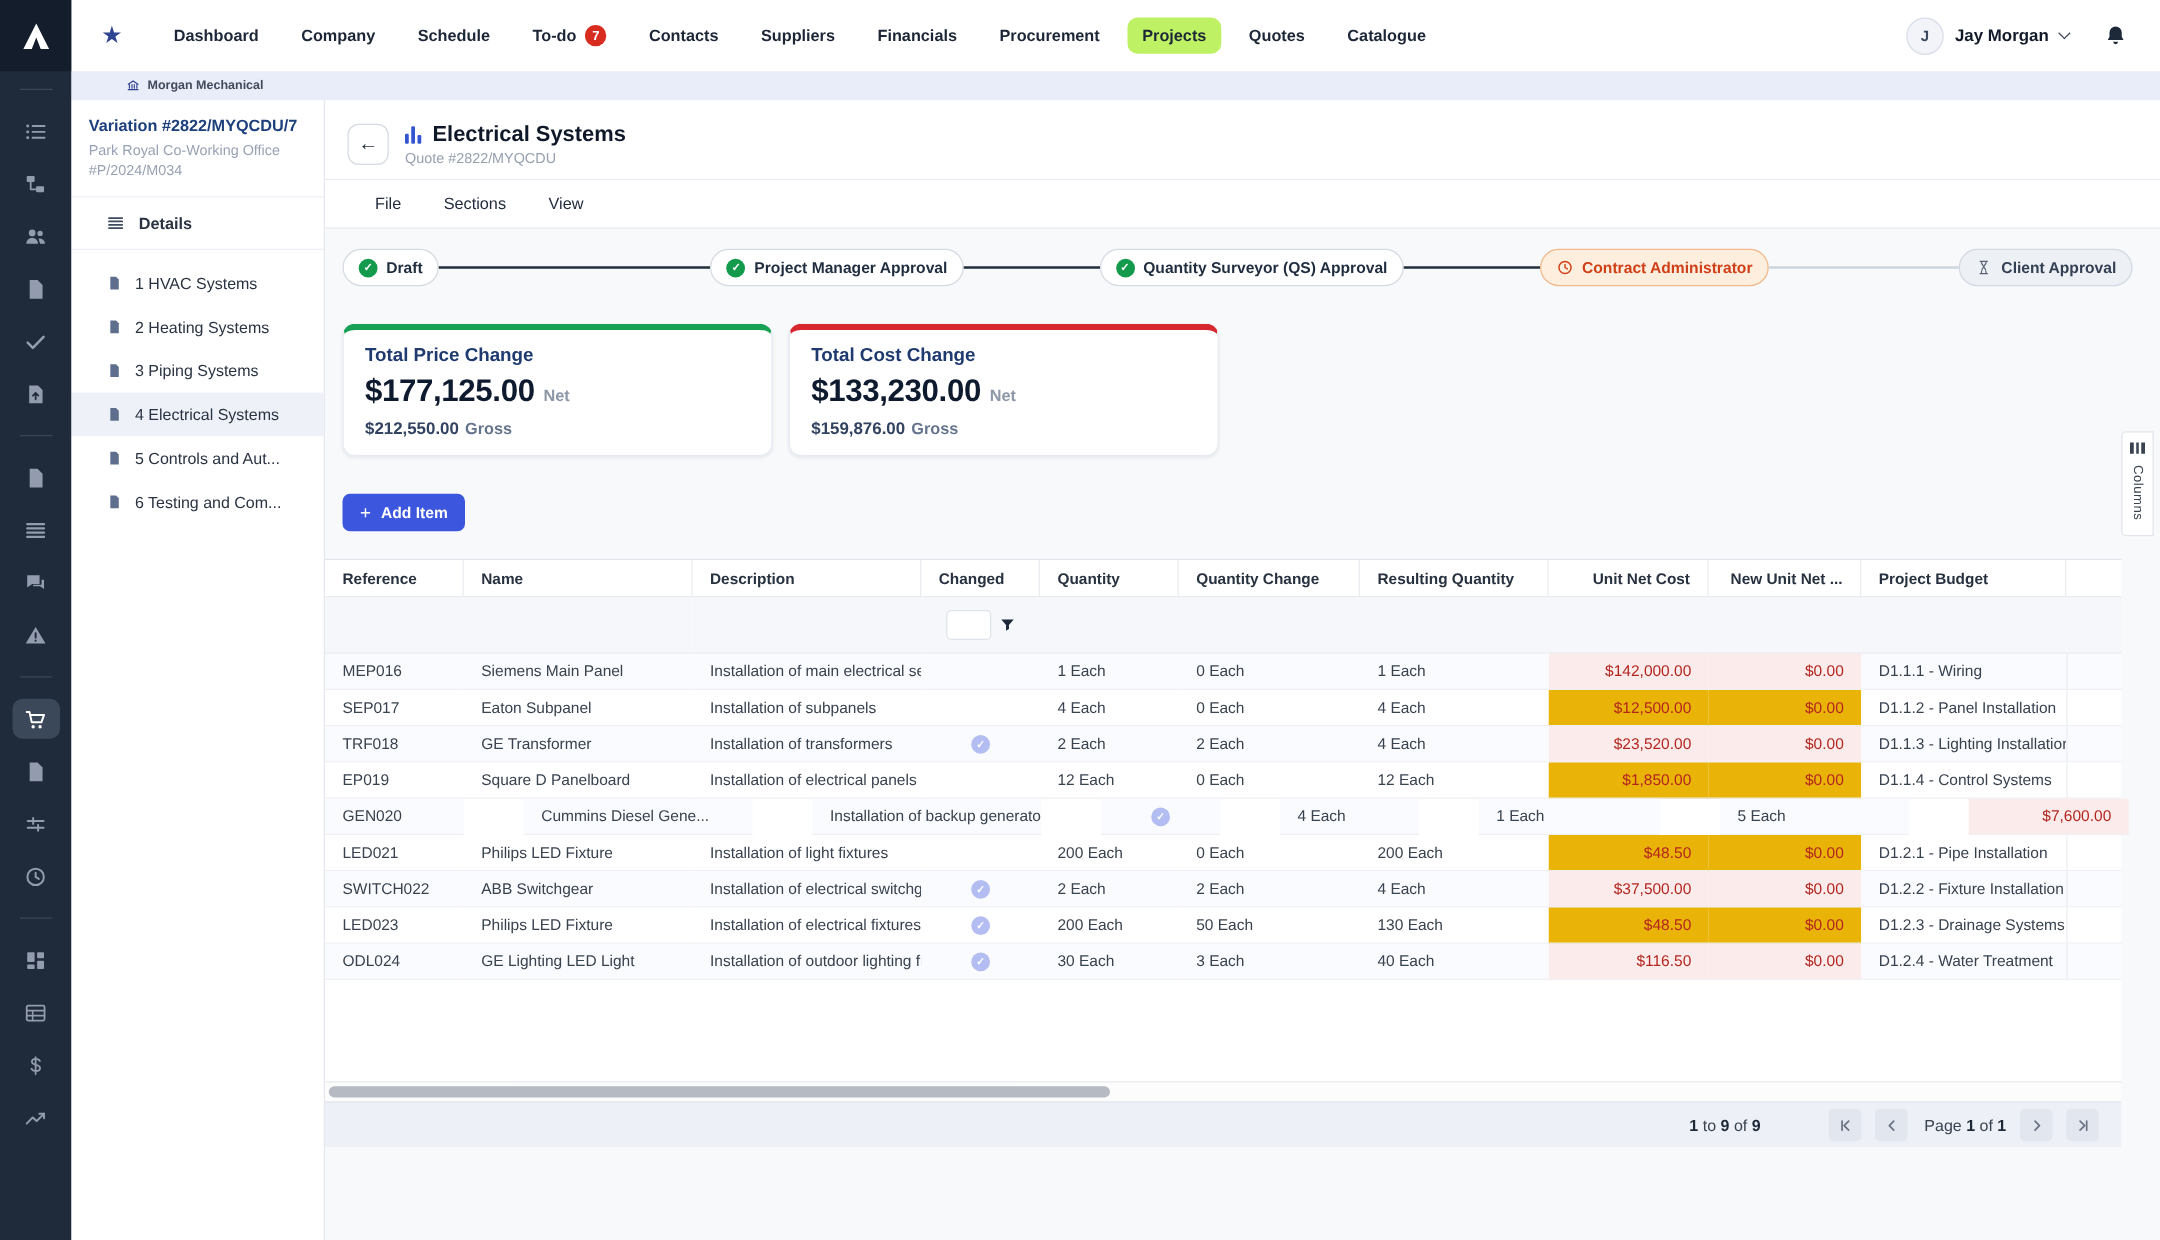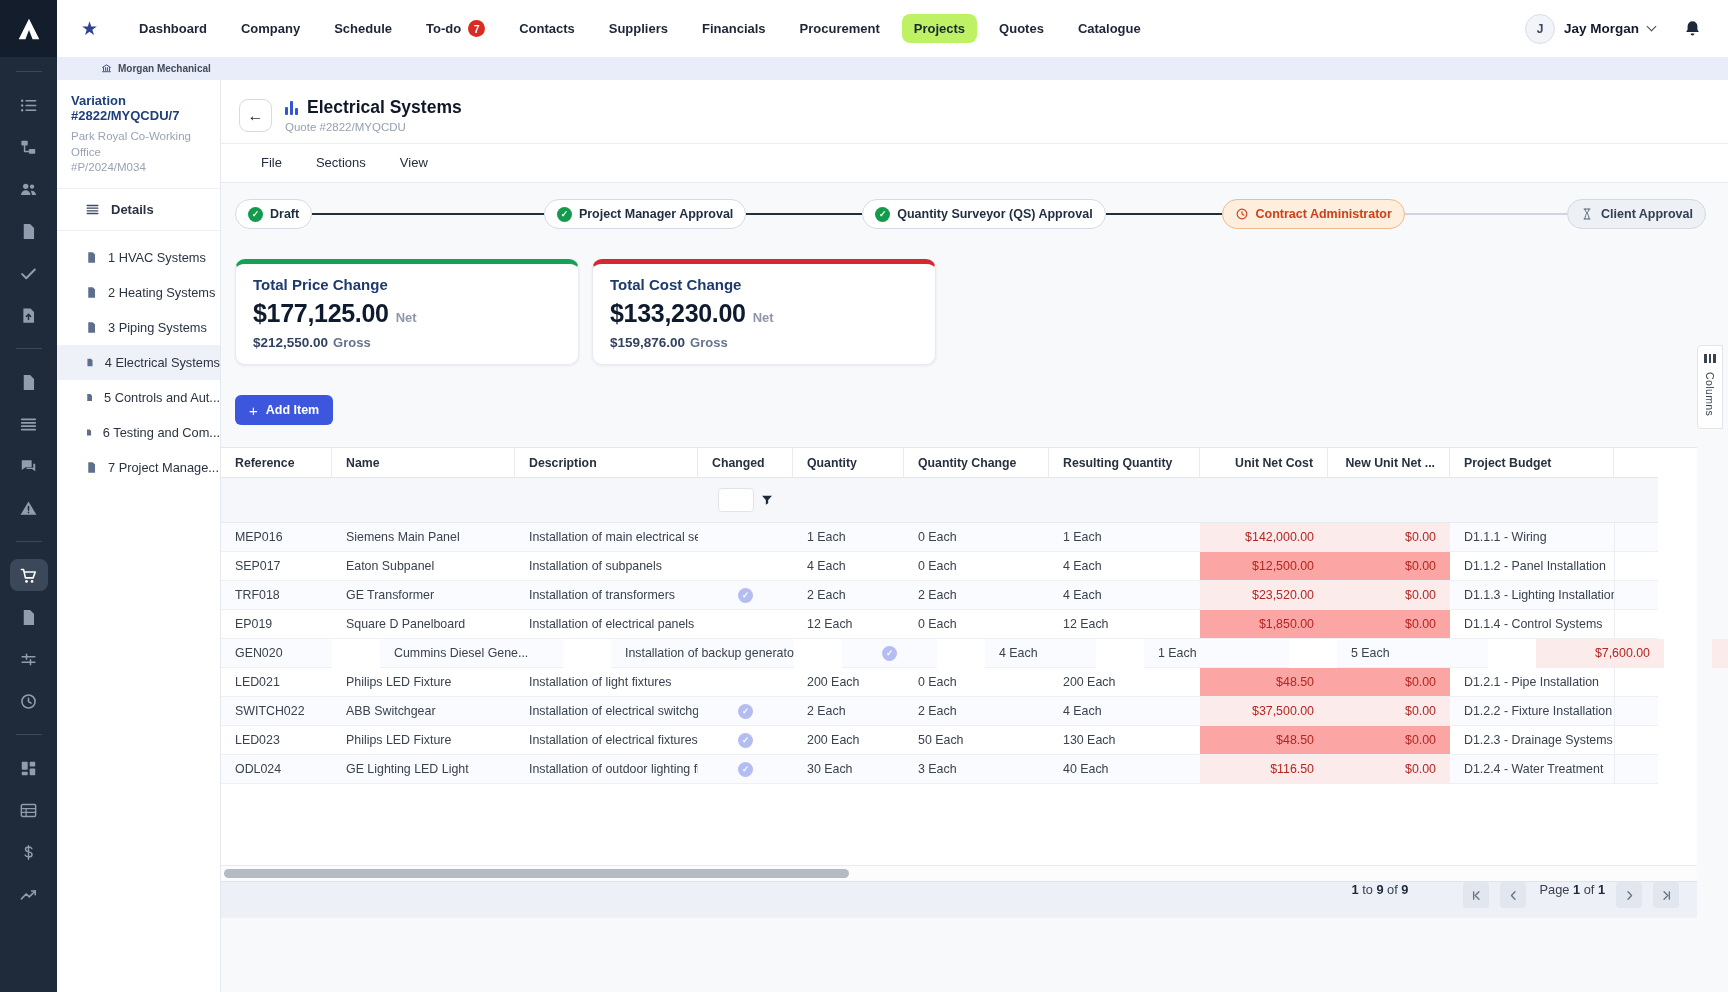--- a/index.html
+++ b/index.html
@@ -32,21 +32,21 @@
   .bell{margin-left:28px;width:19px;height:19px;color:#1d2939;cursor:pointer}
 
   
   .breadcrumb{margin-left:57px;height:23px;background:#e9ecf9;display:flex;align-items:center;gap:6px;padding-left:44px;font-size:10px;font-weight:600;color:#414b5c}
   .breadcrumb .ic{width:11px;height:11px;color:#2f4491}
 
   
   .app{margin-left:57px;display:flex;height:912px}
 
   
-  .subsidebar{width:164px;background:#fff;border-right:1px solid #e5e8ef;padding-top:13px;flex-shrink:0}
+  .subsidebar{width:203px;background:#fff;border-right:1px solid #e5e8ef;padding-top:13px;flex-shrink:0}
   .var-block{padding:0 14px 12px}
   .var-title{font-size:13px;font-weight:700;color:#1d3f7c;margin-bottom:6px;cursor:pointer}
   .var-sub{font-size:11.5px;color:#99a2b4;line-height:1.35}
   .sb-div{height:1px;background:#eef0f5}
   .details-row{height:42px;display:flex;align-items:center;gap:11px;padding-left:28px;font-size:13px;font-weight:600;color:#2a3342;border-bottom:1px solid #eef0f5;cursor:pointer}
   .details-row .ic{width:15px;height:15px;color:#3d4a60}
   .systems{padding-top:9px}
   .sys-item{height:35px;display:flex;align-items:center;gap:10px;padding-left:28px;font-size:12.8px;font-weight:500;color:#2a3342;cursor:pointer;white-space:nowrap}
   .sys-item.sel{background:#eef1f8}
   .sys-item .ic{width:13px;height:15px;color:#5d6f8c}
@@ -99,31 +99,31 @@
   .table-zone{margin-right:31px;background:#fff;border-top:1px solid #e3e6ec}
   .trow{display:grid}
   .th{height:30px;display:flex;align-items:center;padding:0 14px;font-size:12.3px;font-weight:700;color:#27313f;border-right:1px solid #e9ebf0;border-bottom:1px solid #e3e6ec;overflow:hidden;white-space:nowrap;cursor:pointer}
   .th.right{justify-content:flex-end}
   .th:last-child{border-right:none}
   .fc{height:45px;background:#f6f7fa;border-bottom:1px solid #e7eaef;display:flex;align-items:center;justify-content:center;gap:6px}
   .filter-input{width:36px;height:24px;border:1px solid #dfe3ea;border-radius:4px;background:#fff;outline:none;font-family:inherit}
   .funnel{width:14px;height:14px;color:#1d2939;cursor:pointer}
   .td{height:29px;display:flex;align-items:center;padding:0 14px;font-size:12.4px;color:#39424f;overflow:hidden;white-space:nowrap;border-bottom:1px solid #eef0f4;background:#fff}
   .drow.alt .td{background:#fafbfe}
-  .td.money{background:#fca5a5;color:#b32620;justify-content:flex-end}
+  .td.money{background:#eab308;color:#b32620;justify-content:flex-end}
   .drow.alt .td.money{background:#fcebeb}
   .td.center{justify-content:center}
   .td.spacer{border-left:1px solid #eceef3}
   .changed-chk{width:15px;height:15px;border-radius:50%;background:#b4bdf1;color:#fff;font-size:8.5px;display:flex;align-items:center;justify-content:center;font-weight:700}
   .table-empty{height:81px;background:#fff}
   .hscroll{height:16px;background:#fcfcfd;border-top:1px solid #e8eaee;position:relative}
   .hthumb{position:absolute;left:3px;top:3px;width:625px;height:9px;border-radius:5px;background:#b6bac2;cursor:pointer}
 
   
-  .pagination{height:37px;background:#edf0f6;border-top:1px solid #dfe3ea;display:flex;justify-content:flex-end;padding-right:18px;font-size:12.8px;color:#39424f}
+  .pagination{height:37px;background:#edf0f6;border-top:1px solid #dfe3ea;display:flex;align-items:center;justify-content:flex-end;padding-right:18px;font-size:12.8px;color:#39424f}
   .pagination b{color:#1d2939;font-weight:700}
   .pg-range{margin-right:44px}
   .pg-btn{width:26px;height:26px;border-radius:4px;background:#e2e6ee;color:#6a7383;display:flex;align-items:center;justify-content:center;margin-left:11px;cursor:pointer}
   .pg-btn svg{width:13px;height:13px}
   .pg-page{margin-left:13px}
 
   
   .columns-tab{position:absolute;top:265px;right:5px;width:26px;background:#fff;border:1px solid #e2e5ec;border-radius:4px 0 0 4px;padding:8px 0 12px;display:flex;flex-direction:column;align-items:center;gap:9px;cursor:pointer}
   .ct-icon{display:flex;gap:2px}
   .ct-icon i{width:2.5px;height:9px;background:#39434f;display:block}
@@ -411,28 +411,20 @@
           </span>
           <span>5 Controls and Aut...</span>
         </div>
         <div class="sys-item">
           <span class="ic">
             <svg viewBox="0 0 24 24" fill="none" stroke="currentColor" stroke-width="2" stroke-linecap="round" stroke-linejoin="round">
               <path d="M6 2.5h8.5l4 4V21.5H6z" fill="currentColor" stroke="none"></path>
             </svg>
           </span>
           <span>6 Testing and Com...</span>
-        </div>
-        <div class="sys-item">
-          <span class="ic">
-            <svg viewBox="0 0 24 24" fill="none" stroke="currentColor" stroke-width="2" stroke-linecap="round" stroke-linejoin="round">
-              <path d="M6 2.5h8.5l4 4V21.5H6z" fill="currentColor" stroke="none"></path>
-            </svg>
-          </span>
-          <span>7 Project Manage...</span>
         </div>
       </div>
   </div>
 
   <div class="main">
 
     <div class="page-header">
       <div class="ph-top">
         <div class="back-btn">
             <span>←</span>

